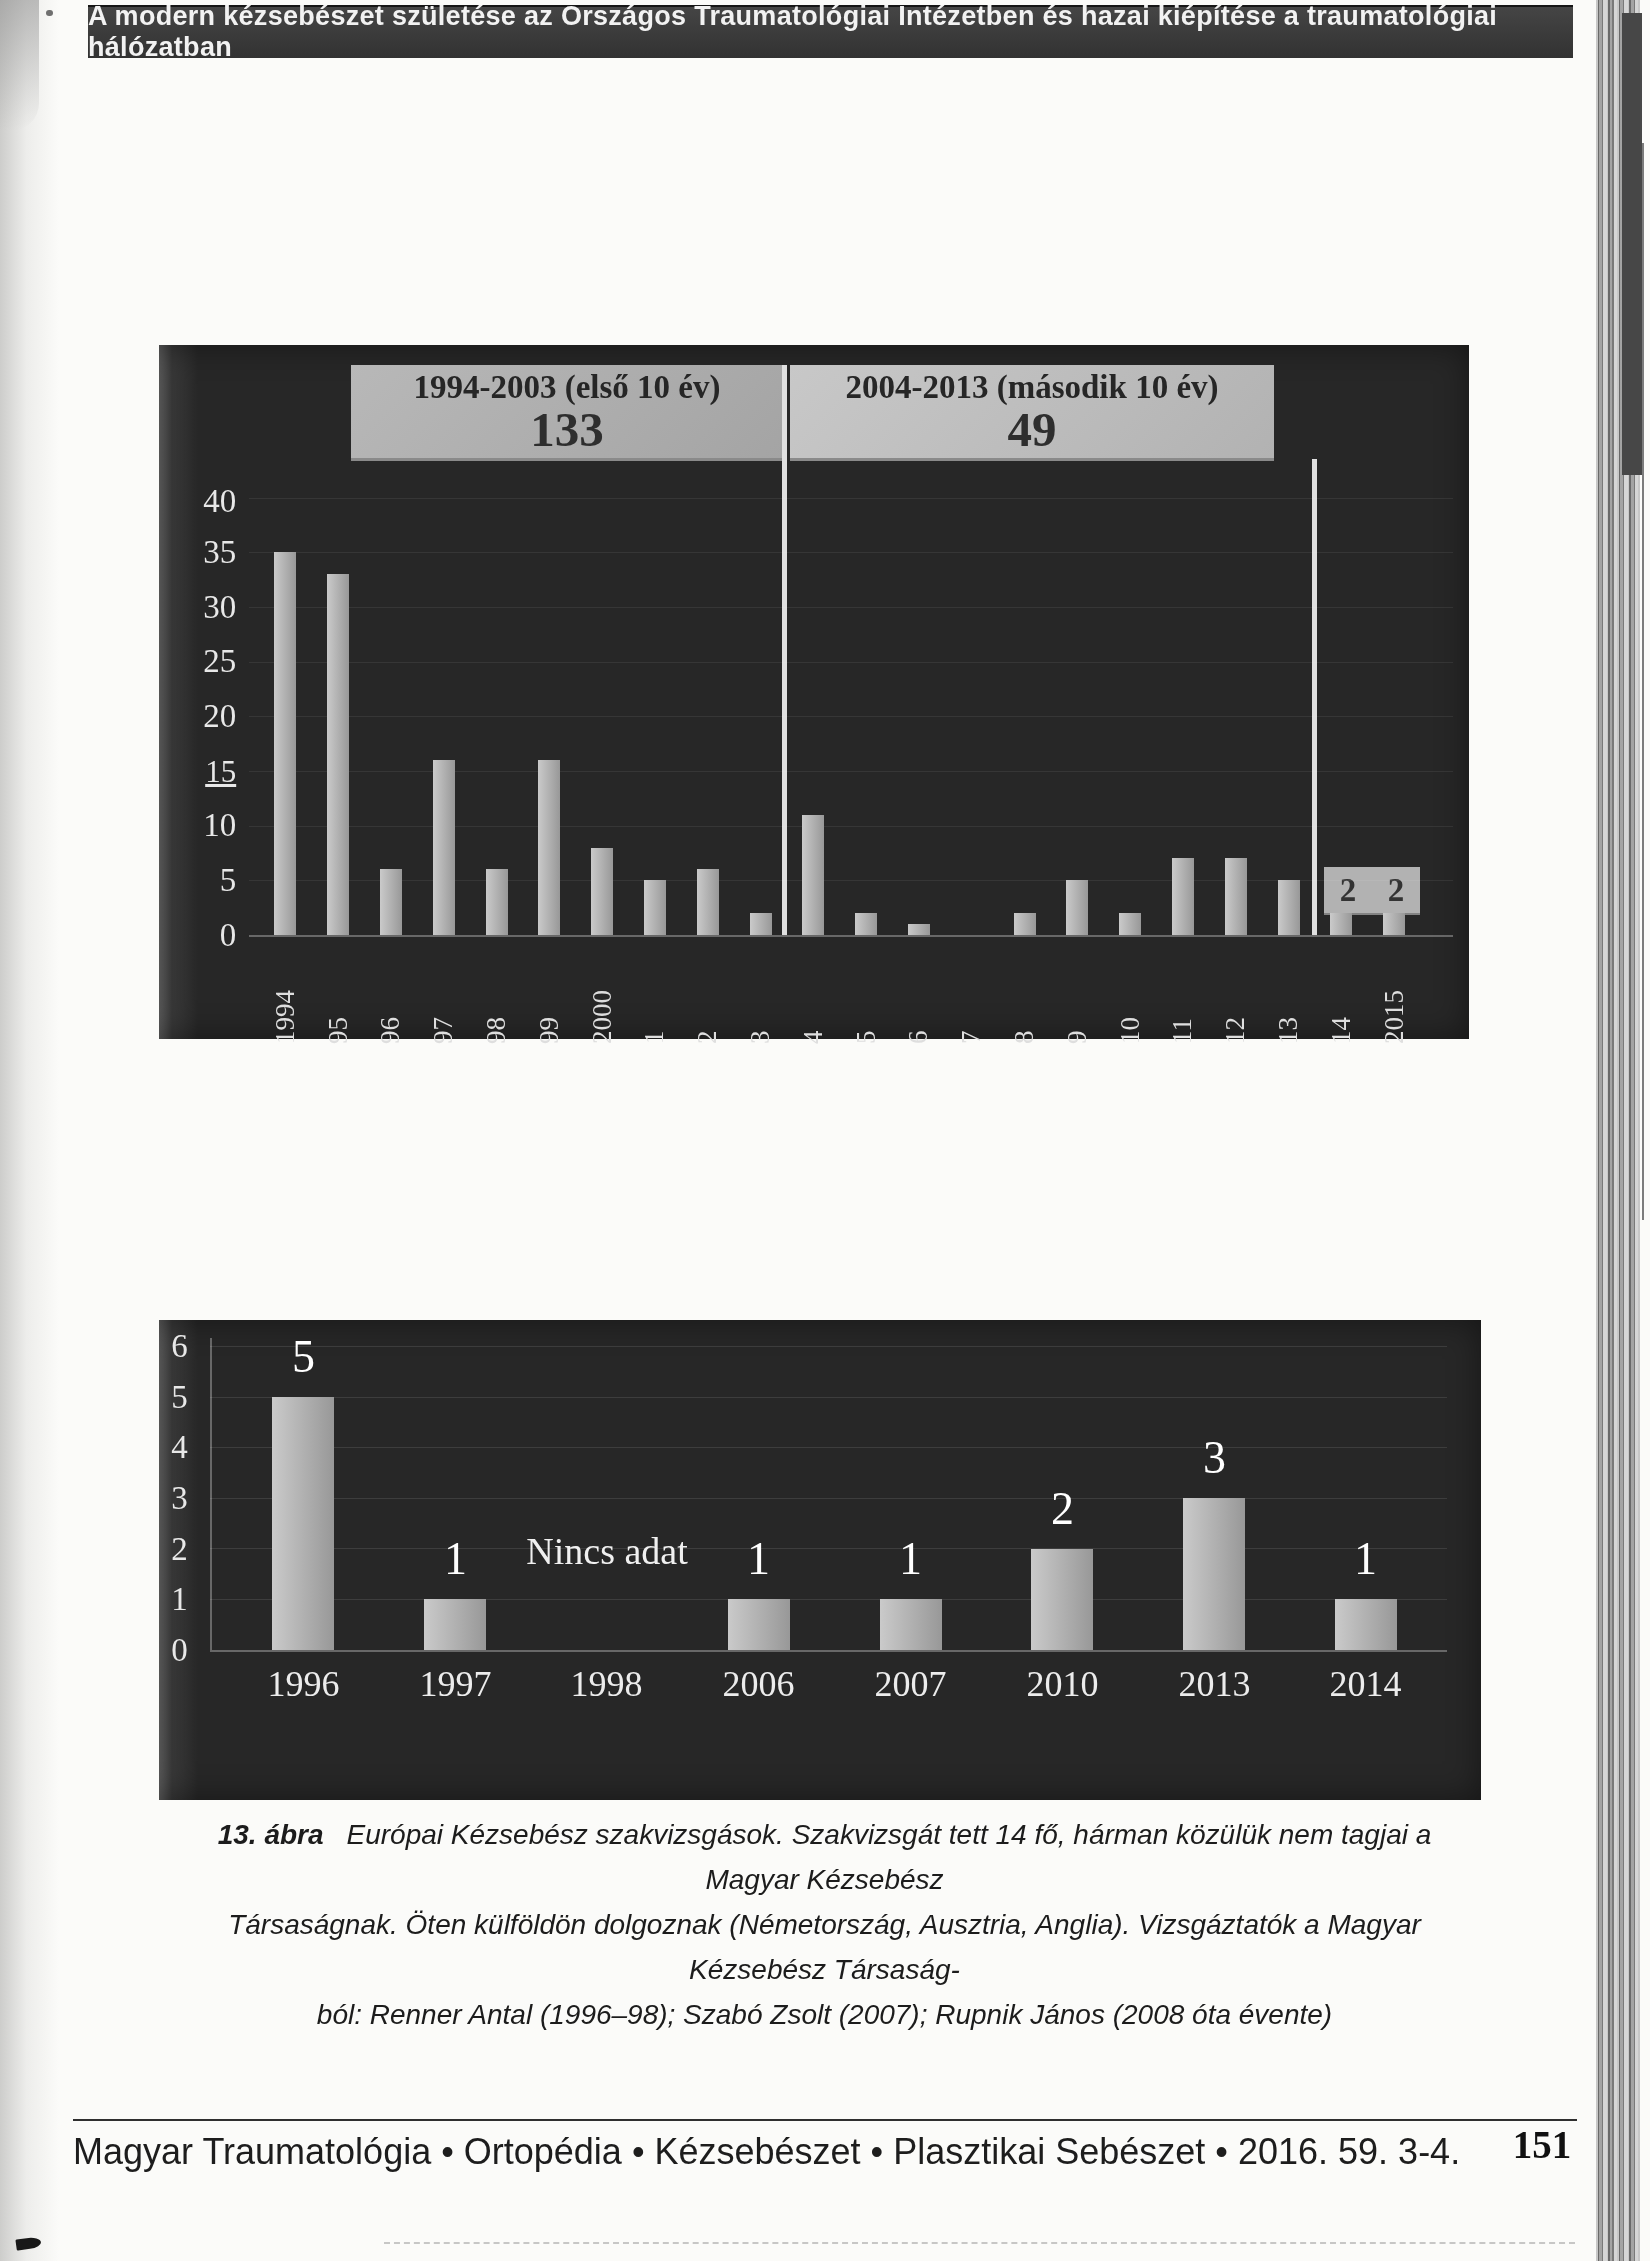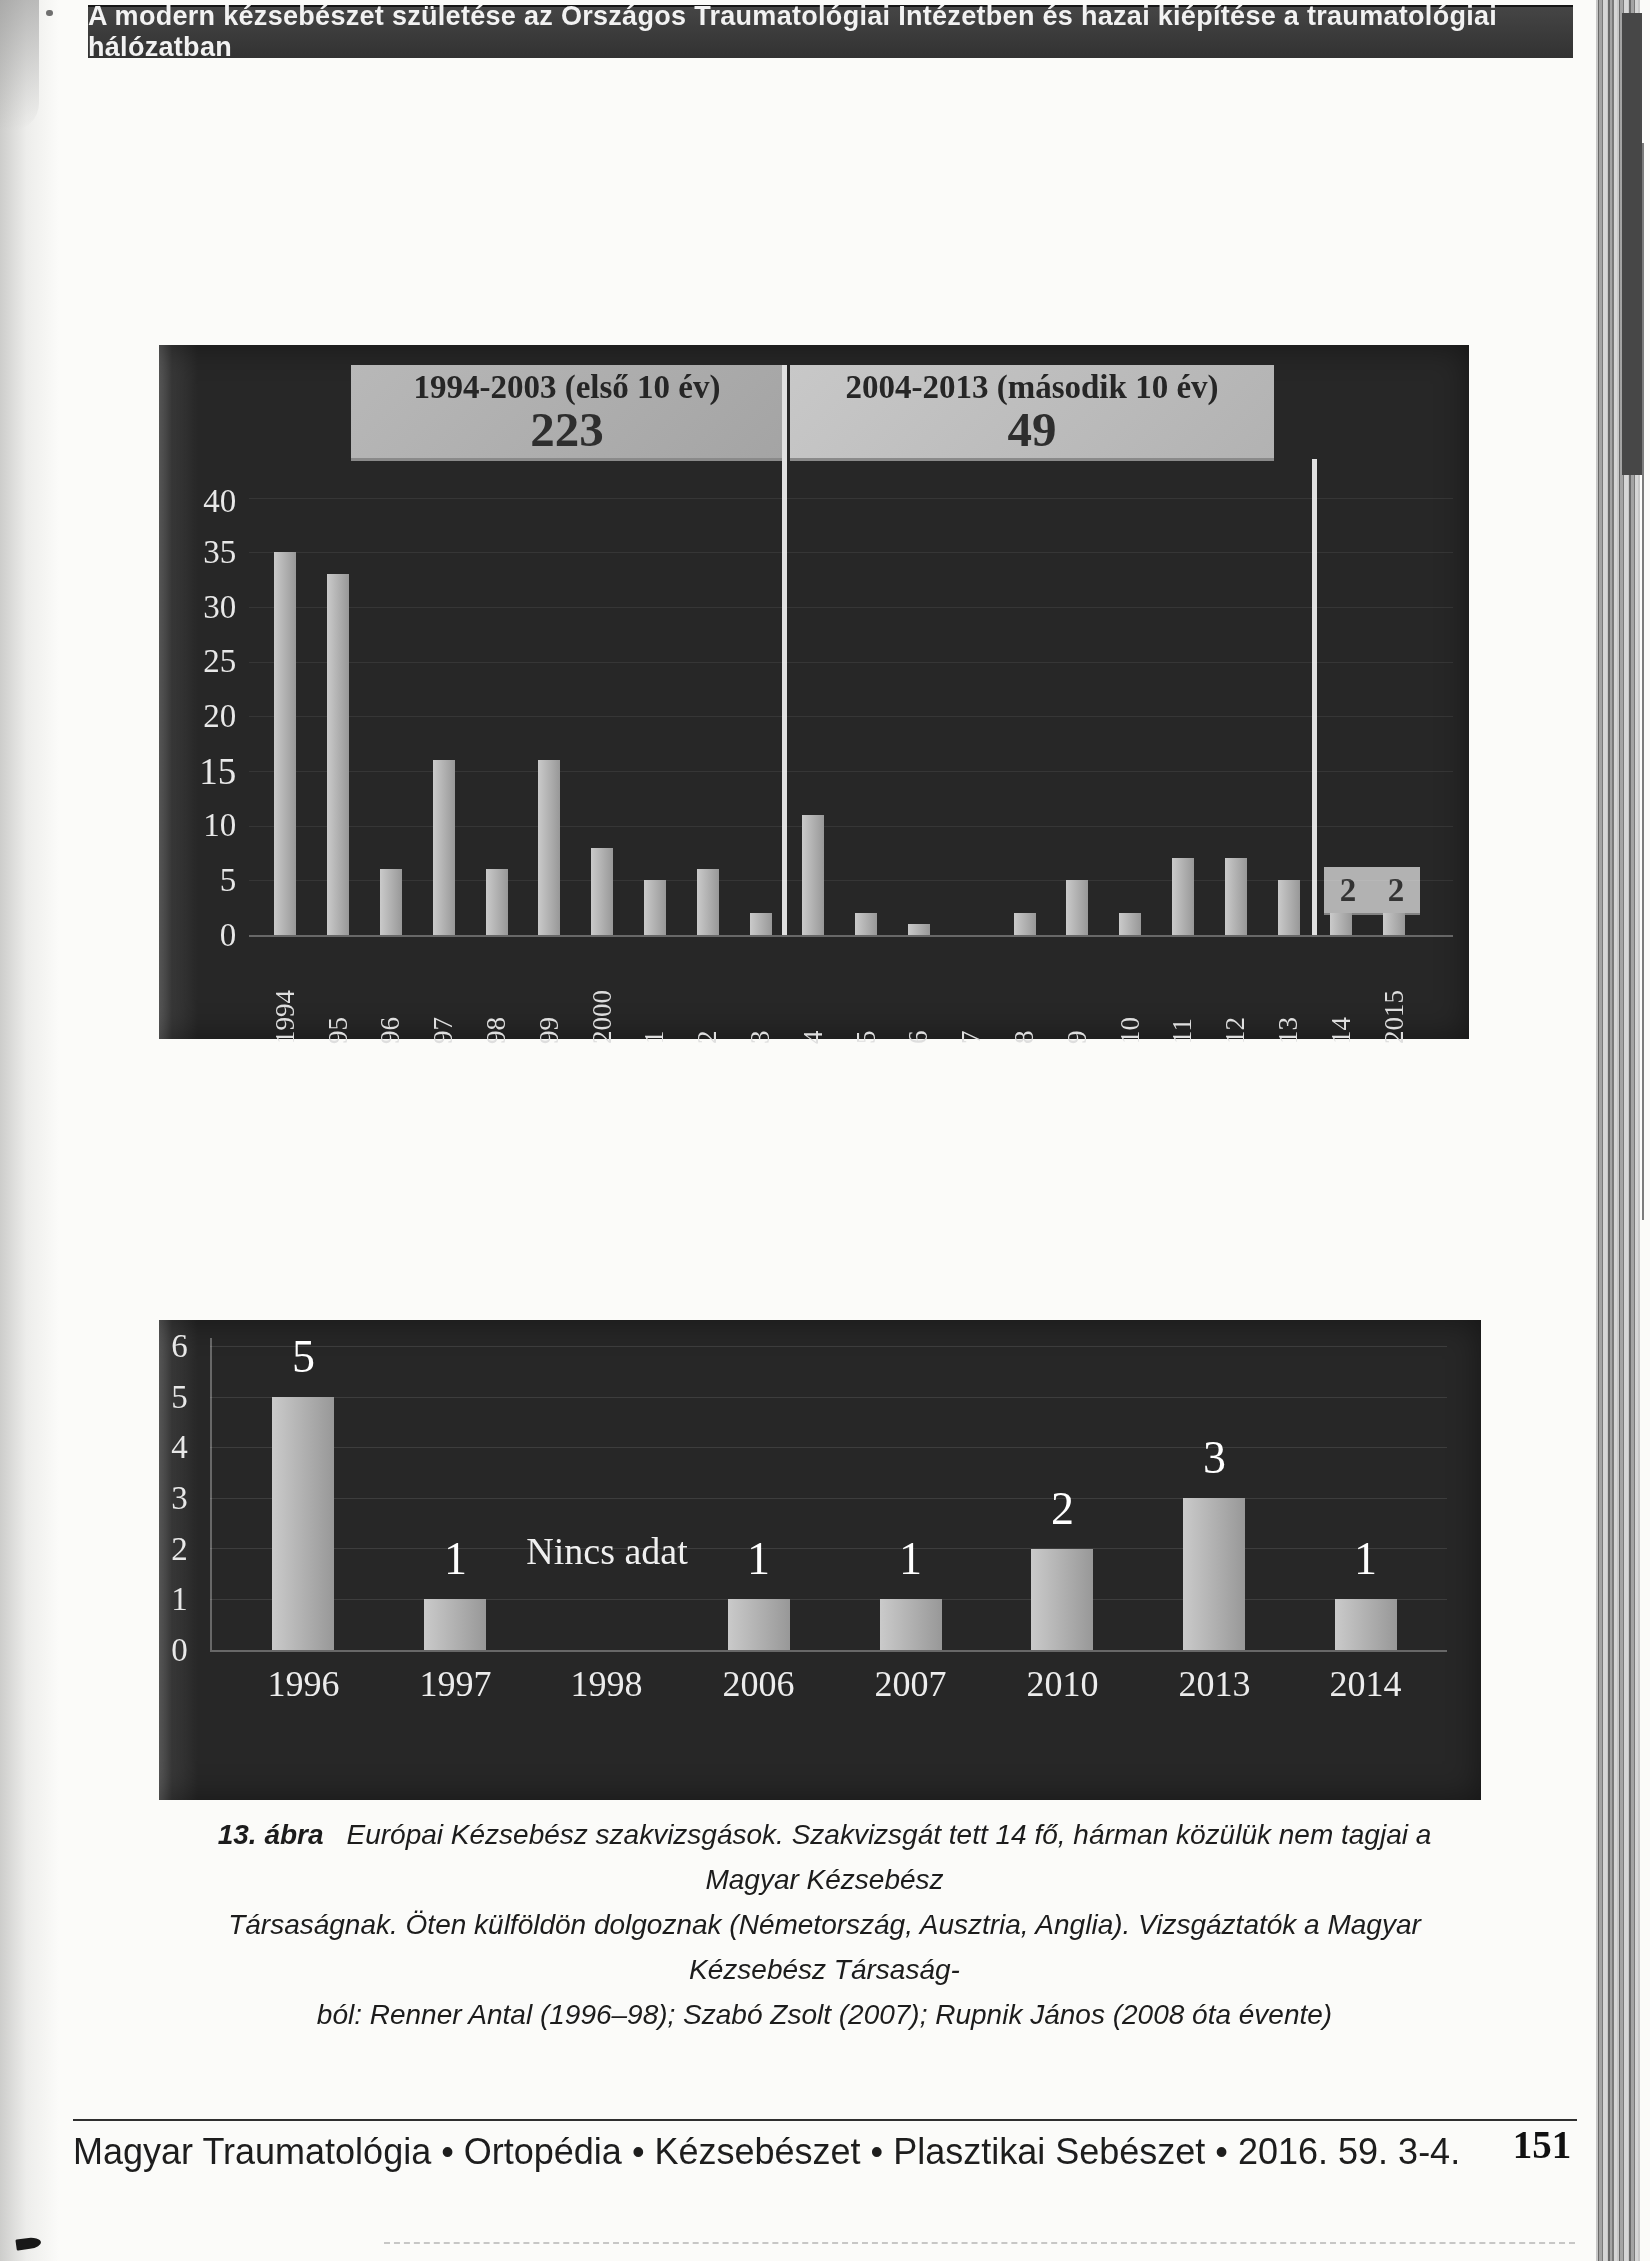--- a/index.html
+++ b/index.html
@@ -80,39 +80,39 @@
   <div class="mark-bl"></div>
   <div class="dash-bottom"></div>
 
   <header class="titlebar">
     <span>A modern kézsebészet születése az Országos Traumatológiai Intézetben és hazai kiépítése a traumatológiai hálózatban</span>
   </header>
 
   <section class="chart chart1">
     <div class="pbox pbox1">
       <div class="pt">1994-2003 (első 10 év)</div>
-      <div class="pv">223</div>
+      <div class="pv">133</div>
     </div>
     <div class="pbox pbox2">
       <div class="pt">2004-2013 (második 10 év)</div>
       <div class="pv">49</div>
     </div>
     <div class="divider d1"></div>
     <div class="divider d2"></div>
     <div class="annbox">
       <span>2</span>
       <span>2</span>
     </div>
     <div id="c1-dyn">
         <div class="ylab" style="left: 8.2px; top: 574px; width: 69px; font-size: 33px; line-height: 33px;">0</div>
         <div class="ylab" style="left: 8.2px; top: 519px; width: 69px; font-size: 33px; line-height: 33px;">5</div>
         <div class="grid" style="left: 90px; top: 535px; width: 1204px;"></div>
         <div class="ylab" style="left: 8.2px; top: 464px; width: 69px; font-size: 33px; line-height: 33px;">10</div>
         <div class="grid" style="left: 90px; top: 481px; width: 1204px;"></div>
-        <div class="ylab" style="left: 8.2px; top: 410px; width: 69px; font-size: 37px; line-height: 33px;">15</div>
+        <div class="ylab" style="left: 8.2px; top: 410px; width: 69px; font-size: 31px; line-height: 33px; text-decoration: underline;">15</div>
         <div class="grid" style="left: 90px; top: 426px; width: 1204px;"></div>
         <div class="ylab" style="left: 8.2px; top: 355px; width: 69px; font-size: 33px; line-height: 33px;">20</div>
         <div class="grid" style="left: 90px; top: 371px; width: 1204px;"></div>
         <div class="ylab" style="left: 8.2px; top: 300px; width: 69px; font-size: 33px; line-height: 33px;">25</div>
         <div class="grid" style="left: 90px; top: 317px; width: 1204px;"></div>
         <div class="ylab" style="left: 8.2px; top: 246px; width: 69px; font-size: 33px; line-height: 33px;">30</div>
         <div class="grid" style="left: 90px; top: 262px; width: 1204px;"></div>
         <div class="ylab" style="left: 8.2px; top: 191px; width: 69px; font-size: 33px; line-height: 33px;">35</div>
         <div class="grid" style="left: 90px; top: 207px; width: 1204px;"></div>
         <div class="ylab" style="left: 8.2px; top: 140px; width: 69px; font-size: 33px; line-height: 33px;">40</div>

